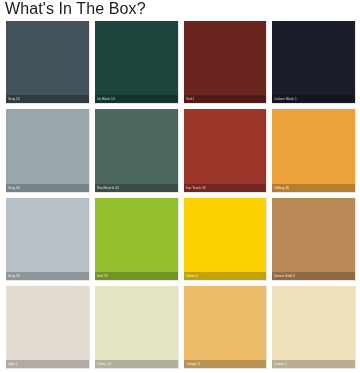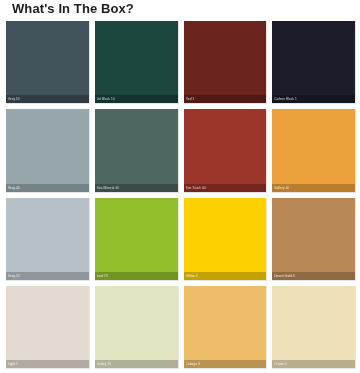--- a/index.html
+++ b/index.html
@@ -18,24 +18,24 @@
   .page {
     position: relative;
     width: 360px;
     height: 373px;
     box-sizing: border-box;
     background: #ffffff;
   }
 
   .page-title {
     position: absolute;
-    left: 12px;
+    left: 5px;
     top: 2px;
-    font-size: 13px;
-    font-weight: bold;
+    font-size: 16px;
+    font-weight: normal;
     color: #1c1c1c;
     letter-spacing: 0.1px;
     line-height: 14px;
     white-space: nowrap;
   }
 
   .swatch-grid {
     position: absolute;
     left: 6px;
     top: 21px;

